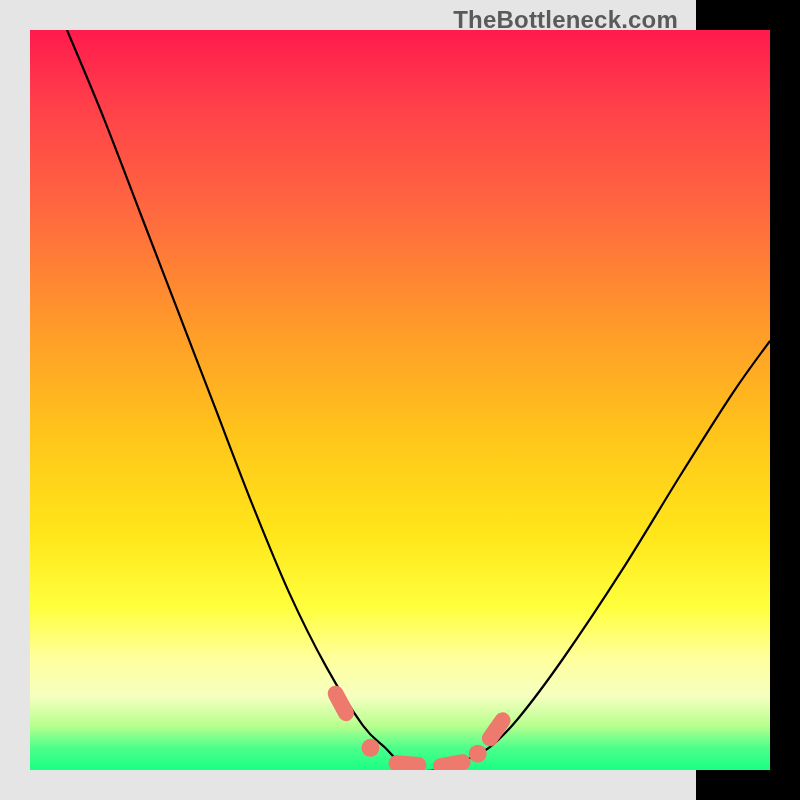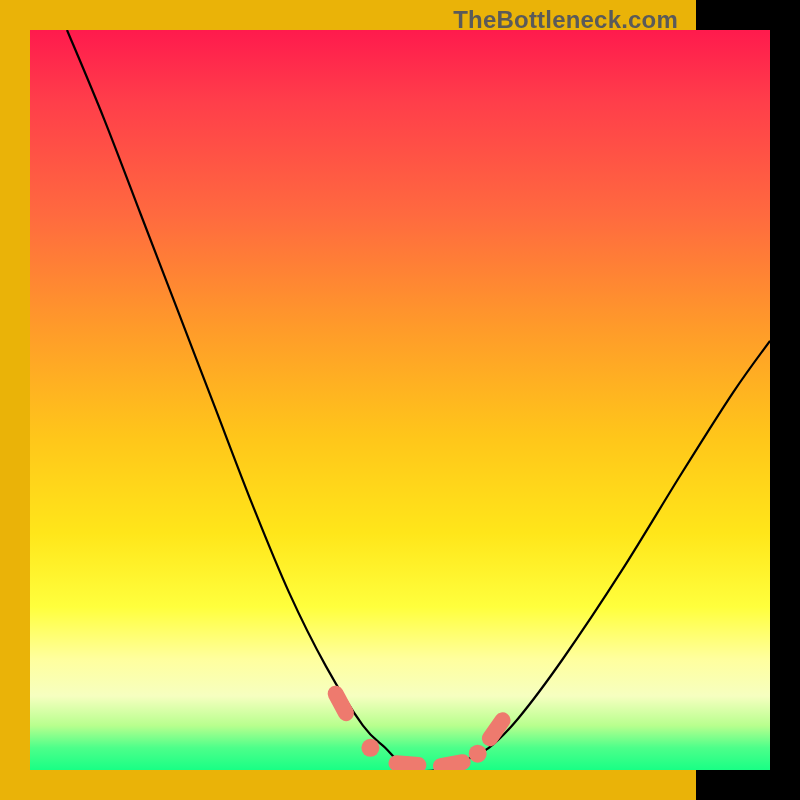--- a/index.html
+++ b/index.html
@@ -8,21 +8,21 @@
     width: 800px;
     height: 800px;
     overflow: hidden;
     background: #000;
     font-family: Arial, Helvetica, sans-serif;
   }
   .frame {
     position: relative;
     width: 696px;
     height: 800px;
-    background: #eab308;
+    background: #e5e5e5;
   }
   .plot-area {
     position: absolute;
     left: 30px;
     top: 30px;
     width: 740px;
     height: 740px;
     
     background: linear-gradient(
       to bottom,

